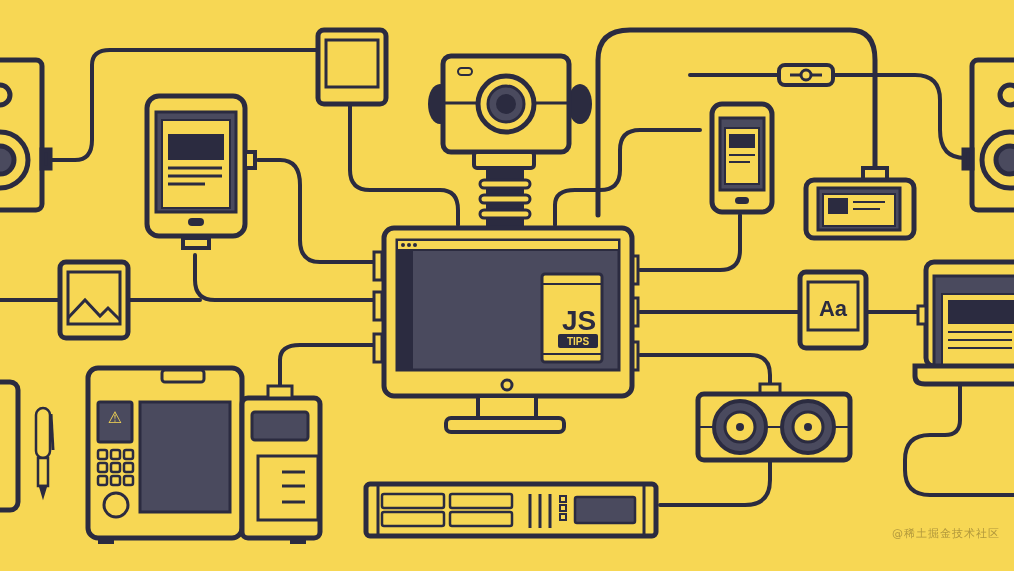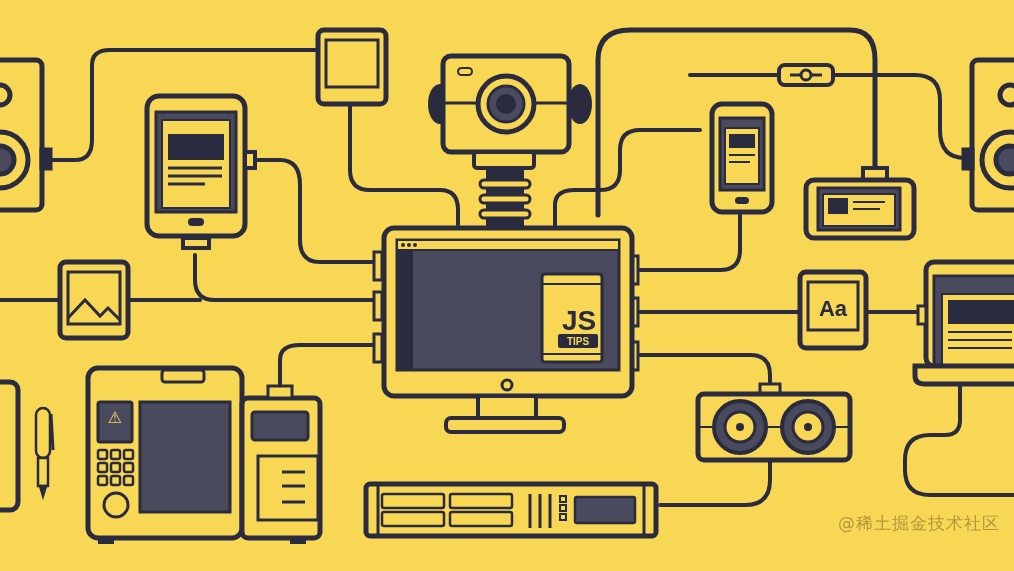--- a/index.html
+++ b/index.html
@@ -1,19 +1,19 @@
 <!DOCTYPE html>
 <html><head>
 <meta charset="utf-8">
 <style>
   html,body{margin:0;padding:0;}
   body{width:1014px;height:571px;overflow:hidden;background:#F7D754;font-family:"Liberation Sans",sans-serif;}
   #stage{position:relative;width:1014px;height:553px;}
   svg{position:absolute;left:0;top:0;}
-  .watermark{position:absolute;right:14px;bottom:18px;font-size:17px;color:rgba(120,100,40,0.55);letter-spacing:1px;font-family:"DejaVu Sans",sans-serif;}
+  .watermark{position:absolute;right:14px;bottom:12px;font-size:11px;color:rgba(120,100,40,0.55);letter-spacing:1px;font-family:"DejaVu Sans",sans-serif;}
 </style>
 </head>
 <body>
 
 <div id="stage">
 <svg width="1014" height="571" viewBox="0 0 1014 571" xmlns="http://www.w3.org/2000/svg">
   <g fill="none" stroke="#2B2B40" stroke-width="5" stroke-linecap="round" stroke-linejoin="round">
 
     <path d="M50,160 H75 Q92,160 92,140 V65 Q92,50 110,50 H318" stroke-width="4"></path>
     <path d="M350,105 V170 Q350,190 370,190 H440 Q458,190 458,210 V225" stroke-width="4"></path>

